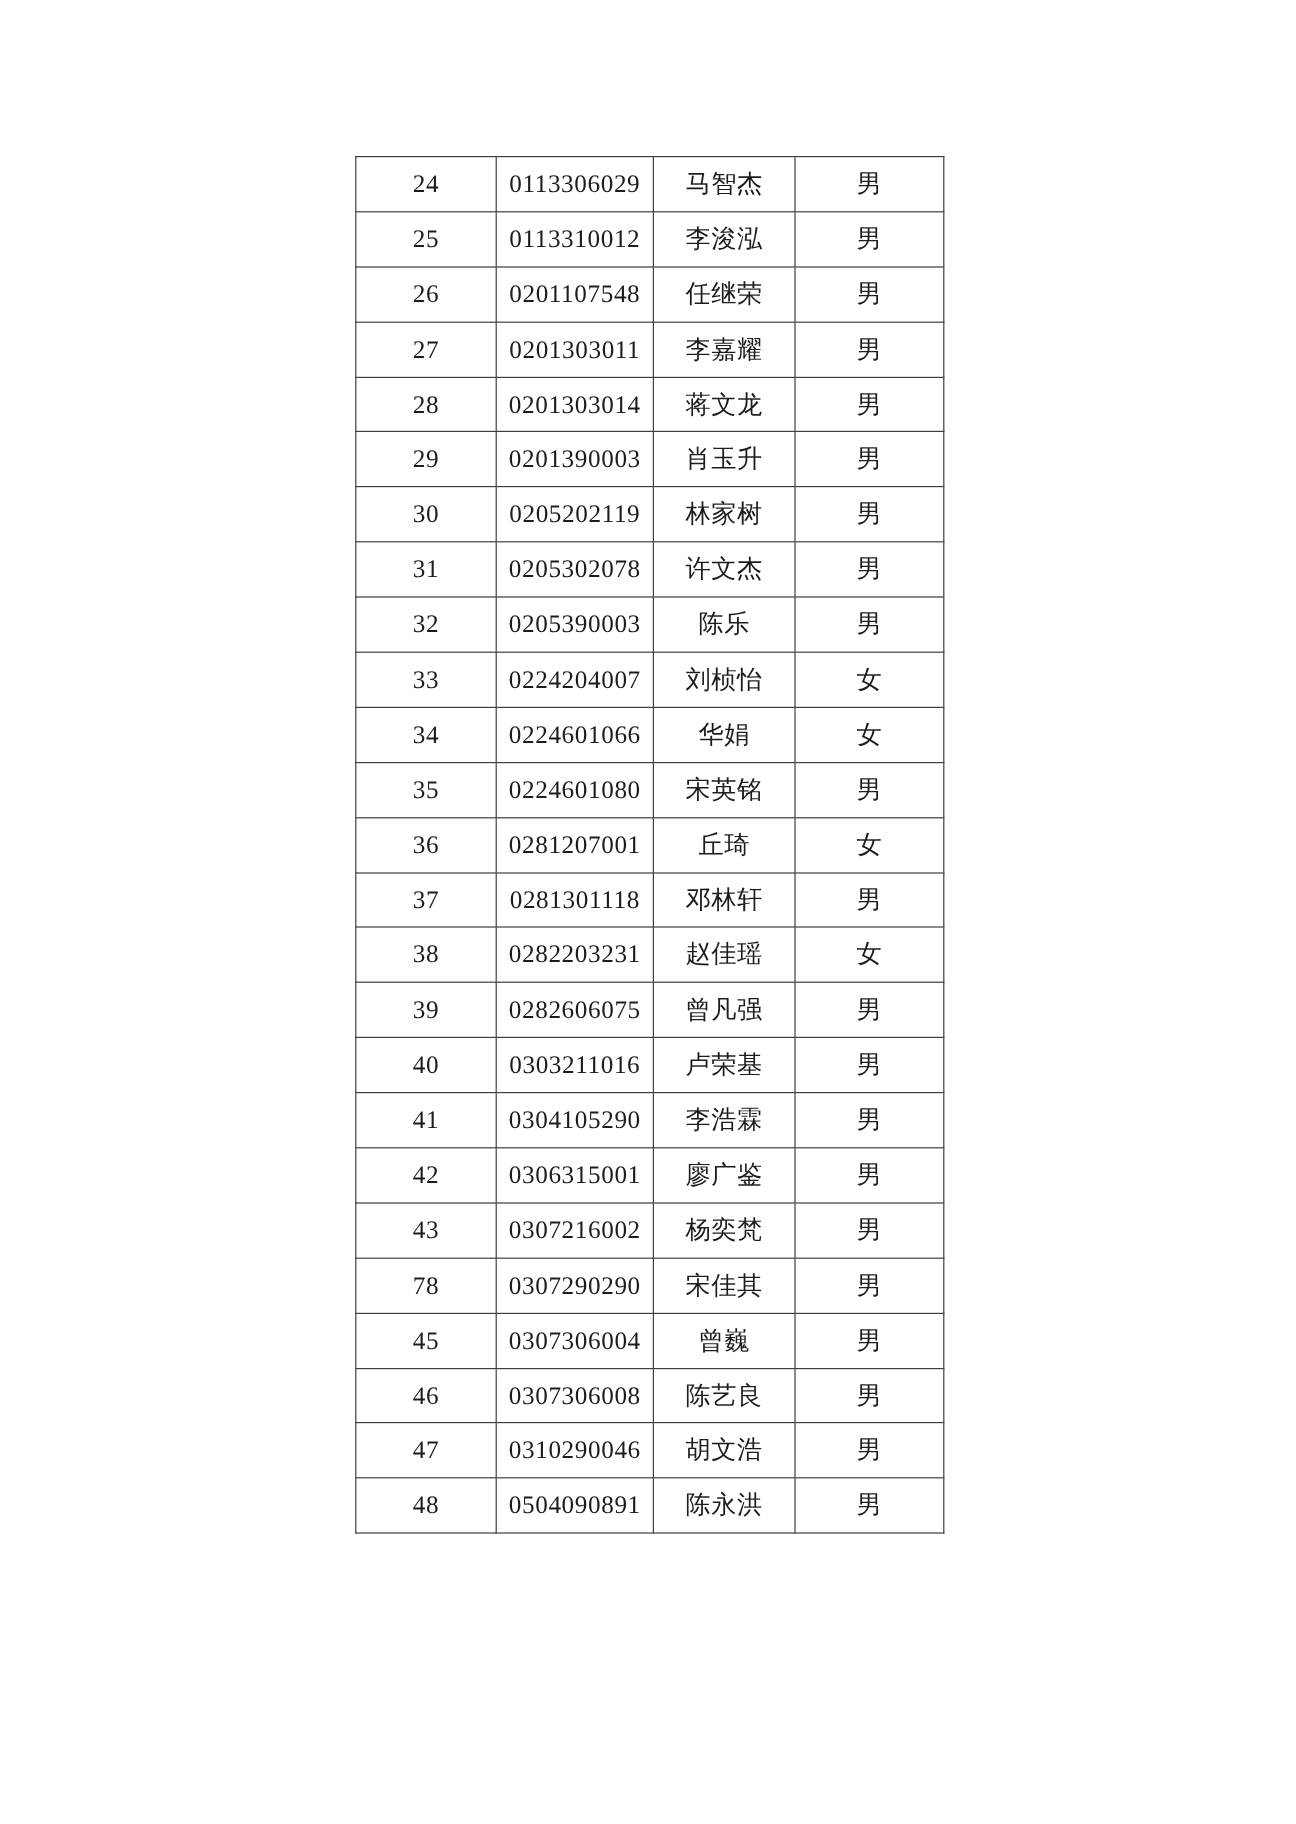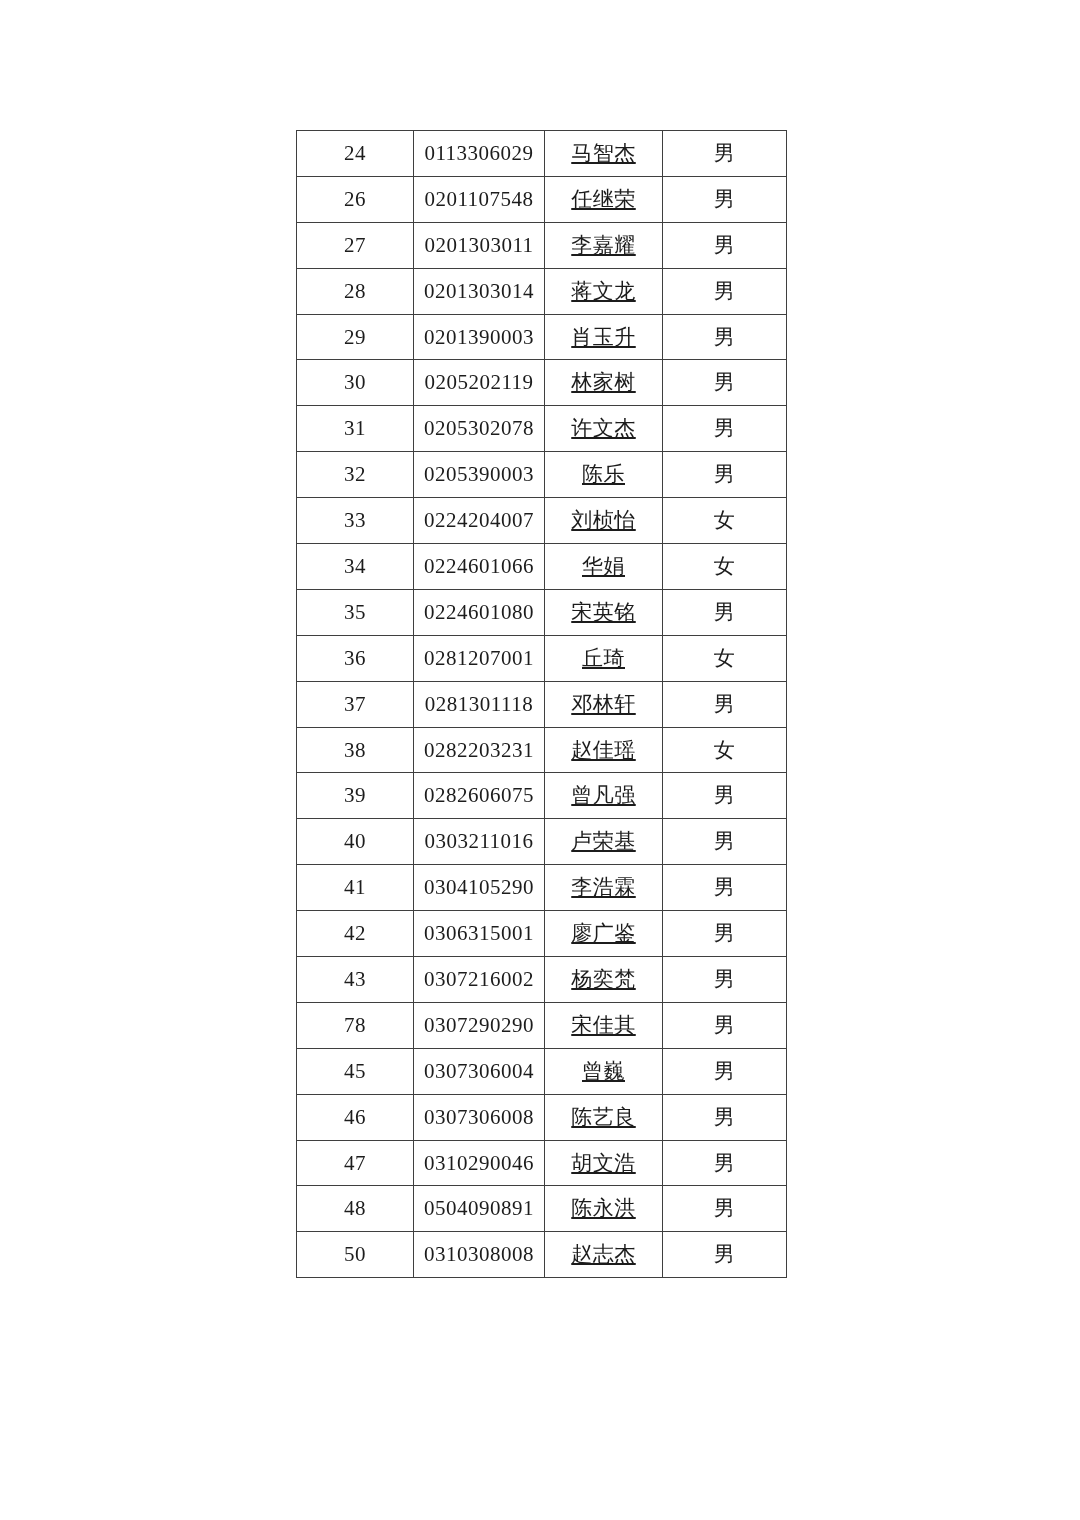--- a/index.html
+++ b/index.html
@@ -37,36 +37,42 @@
     vertical-align: middle;
     font-size: 21px;
     line-height: 1;
     padding: 0;
     letter-spacing: 0.5px;
     white-space: nowrap;
     overflow: hidden;
   }
   td.col-index  { width: 116px; }
   td.col-id     { width: 130px; }
-  td.col-name   { width: 117px; font-size: 22px; text-decoration: underline; }
+  td.col-name   { width: 117px; font-size: 22px; }
   td.col-gender { width: 123px; font-size: 22px; }
 </style>
 </head>
 <body style="--text-color: #1c1c1c; --border-color: #3f3f3f; background: rgb(255, 255, 255);">
 
 <div class="page">
   <table class="roster">
     <tbody>
         <tr>
           <td class="col-index">24</td>
           <td class="col-id">0113306029</td>
           <td class="col-name">马智杰</td>
           <td class="col-gender">男</td>
         </tr>
         <tr>
+          <td class="col-index">25</td>
+          <td class="col-id">0113310012</td>
+          <td class="col-name">李浚泓</td>
+          <td class="col-gender">男</td>
+        </tr>
+        <tr>
           <td class="col-index">26</td>
           <td class="col-id">0201107548</td>
           <td class="col-name">任继荣</td>
           <td class="col-gender">男</td>
         </tr>
         <tr>
           <td class="col-index">27</td>
           <td class="col-id">0201303011</td>
           <td class="col-name">李嘉耀</td>
           <td class="col-gender">男</td>
@@ -188,23 +194,17 @@
         <tr>
           <td class="col-index">47</td>
           <td class="col-id">0310290046</td>
           <td class="col-name">胡文浩</td>
           <td class="col-gender">男</td>
         </tr>
         <tr>
           <td class="col-index">48</td>
           <td class="col-id">0504090891</td>
           <td class="col-name">陈永洪</td>
-          <td class="col-gender">男</td>
-        </tr>
-        <tr>
-          <td class="col-index">50</td>
-          <td class="col-id">0310308008</td>
-          <td class="col-name">赵志杰</td>
           <td class="col-gender">男</td>
         </tr>
       </tbody>
   </table>
 </div>
 
 </body></html>

